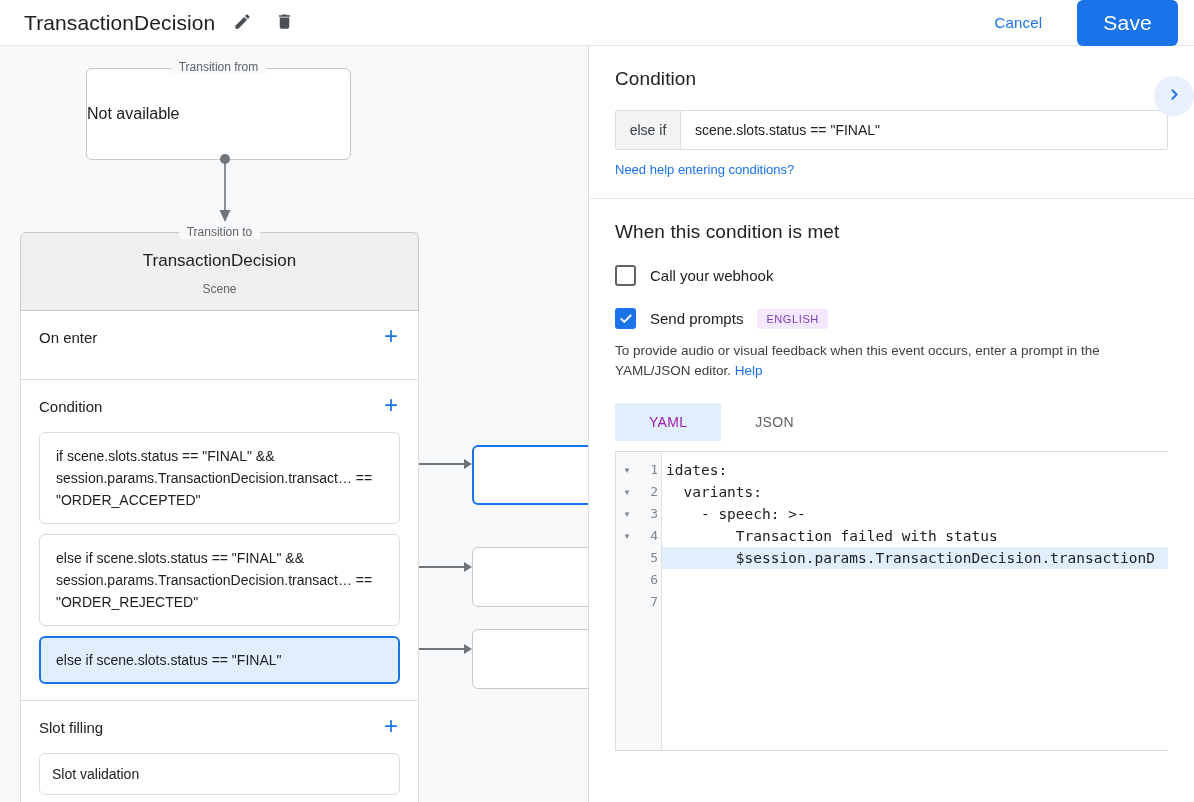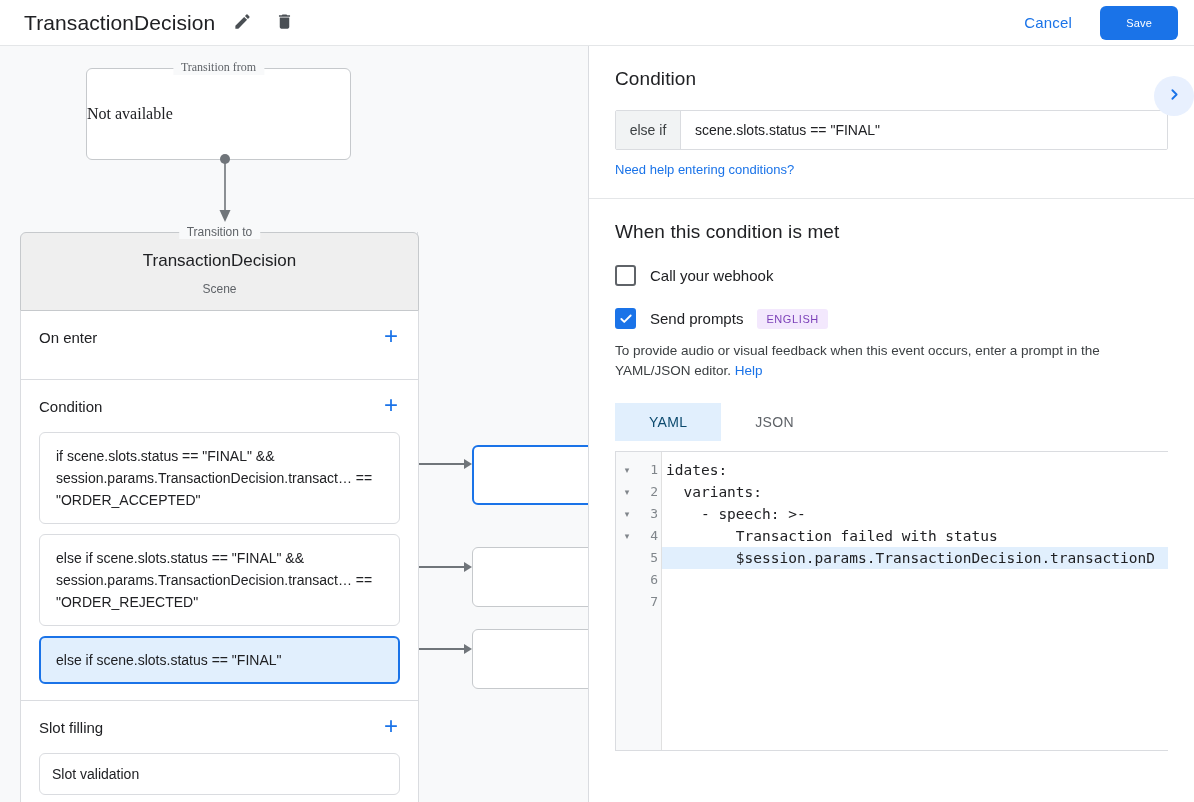--- a/index.html
+++ b/index.html
@@ -20,31 +20,31 @@
   .topbar-title {
     margin-left: 24px; font-size: 21px; color: #202124; letter-spacing: .1px;
   }
   .icon-btn {
     width: 30px; height: 30px; margin-left: 12px;
     display: flex; align-items: center; justify-content: center;
     border: none; background: transparent; cursor: pointer; border-radius: 50%;
   }
   .icon-btn svg { fill: #4a4f54; }
   .topbar-right {
-    margin-left: auto; display: flex; align-items: center; gap: 14px;
+    margin-left: auto; display: flex; align-items: center; gap: 21px;
     padding-right: 16px;
   }
   .btn-text {
     border: none; background: transparent; color: #1a73e8;
     font-size: 15px; font-family: inherit; cursor: pointer;
     padding: 8px 14px; border-radius: 4px; letter-spacing: .2px;
   }
   .btn-primary {
     border: none; background: #1a73e8; color: #fff;
-    font-size: 11px; font-family: inherit; cursor: pointer;
+    font-size: 21px; font-family: inherit; cursor: pointer;
     padding: 11px 26px; border-radius: 6px; letter-spacing: .2px;
   }
 
   
   .canvas {
     position: absolute; left: 0; top: 46px; width: 1194px; height: 756px;
     background: #f8f9fa; overflow: hidden;
   }
 
   
@@ -53,21 +53,21 @@
     position: absolute; top: -8px; left: 50%; transform: translateX(-50%);
     background: #f8f9fa; padding: 0 8px; font-size: 12px; color: #5f6368;
     white-space: nowrap;
   }
   .fbox .body {
     border: 1px solid #c6c9cc; border-radius: 6px;
     width: 100%; height: 100%;
     display: flex; flex-direction: column; align-items: flex-start;
   }
 
-  #transition-from { left: 86px; top: 22px; width: 265px; height: 92px; font-family: Liberation Serif, serif; }
+  #transition-from { left: 86px; top: 22px; width: 265px; height: 92px; }
   #transition-from .body { background: #fff; justify-content: center; }
   #transition-from .main-label { font-size: 16px; color: #202124; }
 
   
   .connector-v { position: absolute; left: 218px; top: 108px; }
 
   
   .scene-stack {
     position: absolute; left: 20px; top: 186px; width: 399px;
   }
@@ -192,21 +192,21 @@
     max-width: 560px;
   }
   .help-text a { color: #1a73e8; text-decoration: none; cursor: pointer; }
 
   .tabs { display: flex; margin-top: 22px; }
   .tab {
     padding: 11px 34px; font-size: 14px; color: #5f6368;
     cursor: pointer; border: none; background: transparent; font-family: inherit;
     letter-spacing: .3px;
   }
-  .tab.active { background: #e1effd; color: #0c4a6e; }
+  .tab.active { background: #e1effd; color: #a21caf; }
 
   .editor {
     margin-top: 10px; border: 1px solid #dadce0; border-right: none;
     height: 300px; display: flex; background: #fff; overflow: hidden;
   }
   .ed-fold {
     width: 22px; background: #f8f9fa; border-right: 0;
     padding-top: 7px; display: flex; flex-direction: column; align-items: center;
   }
   .fold-arrow { height: 22px; display: flex; align-items: center; color: #80868b; font-size: 9px; }

